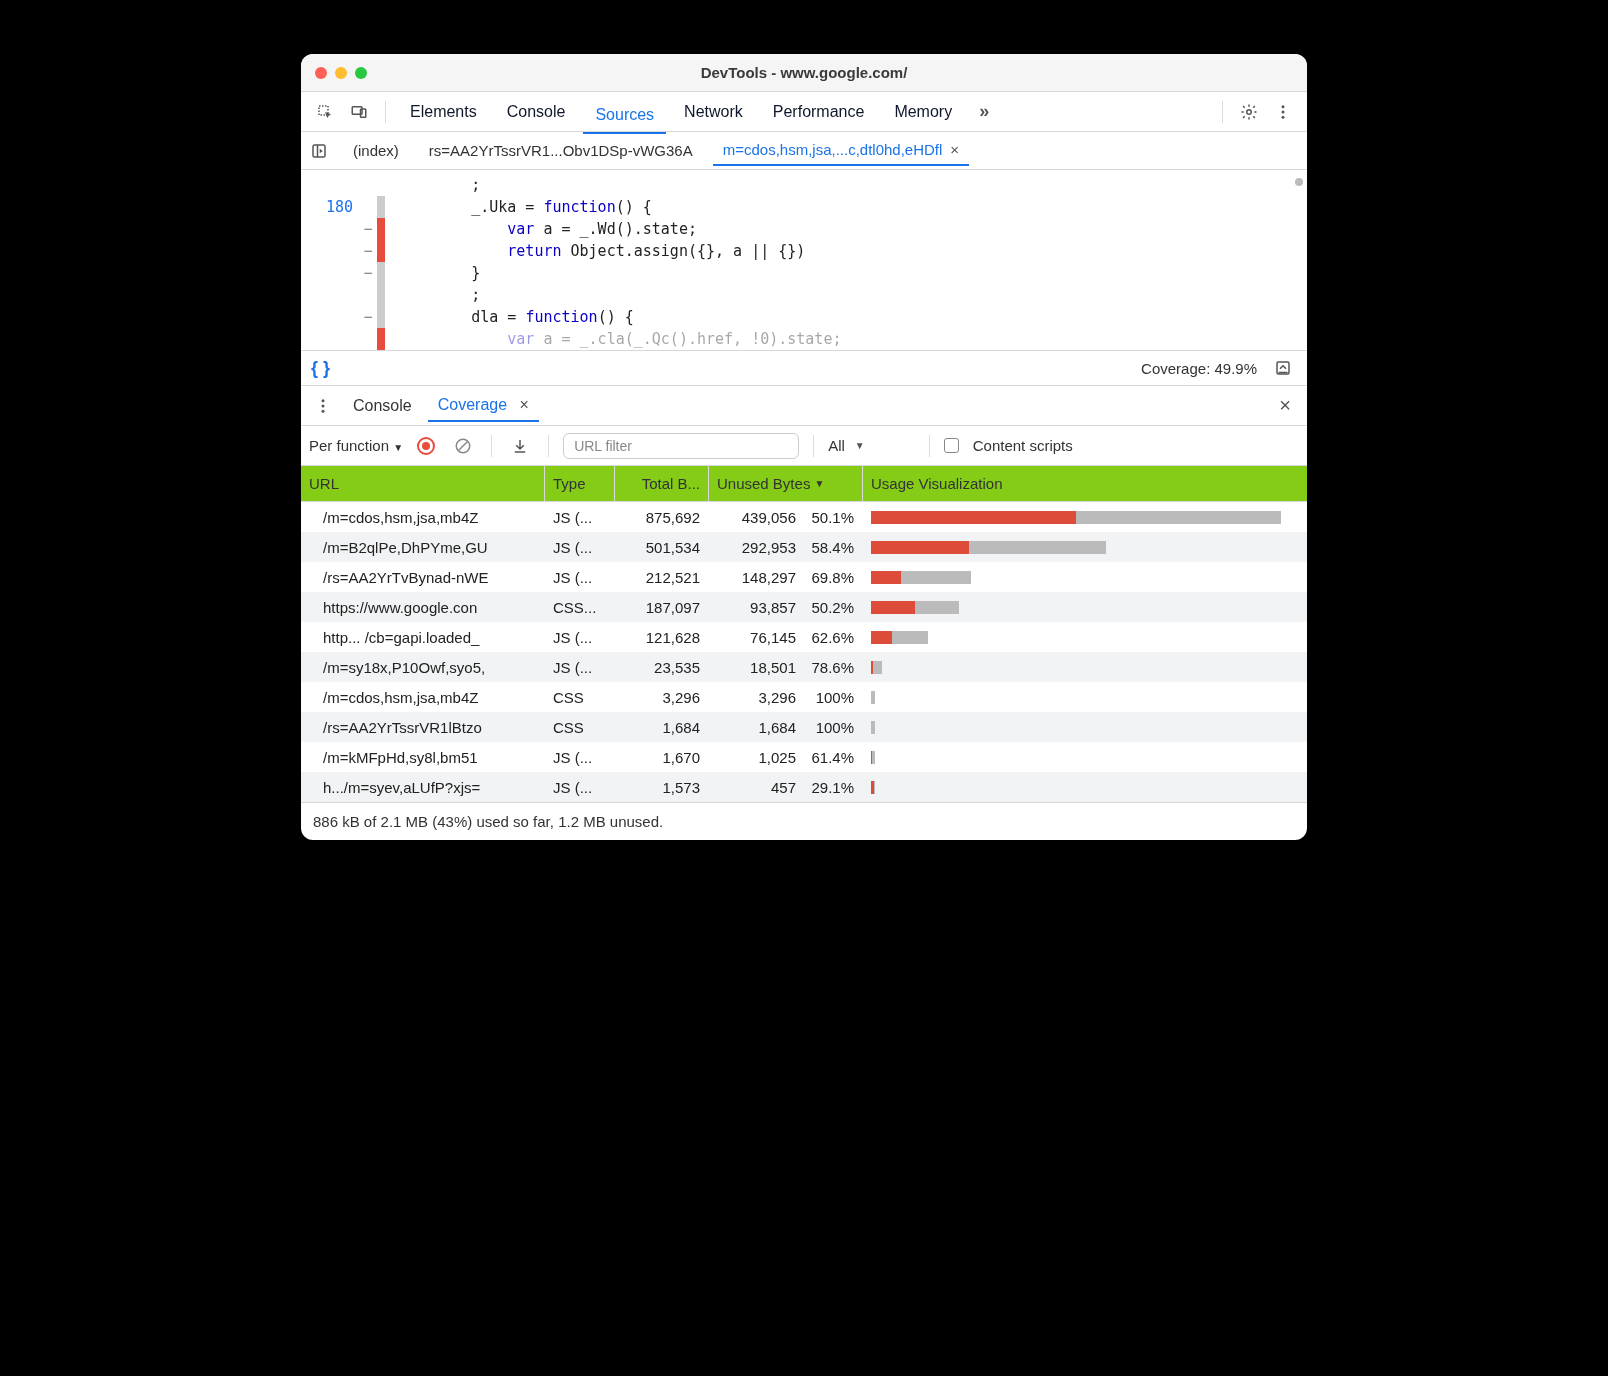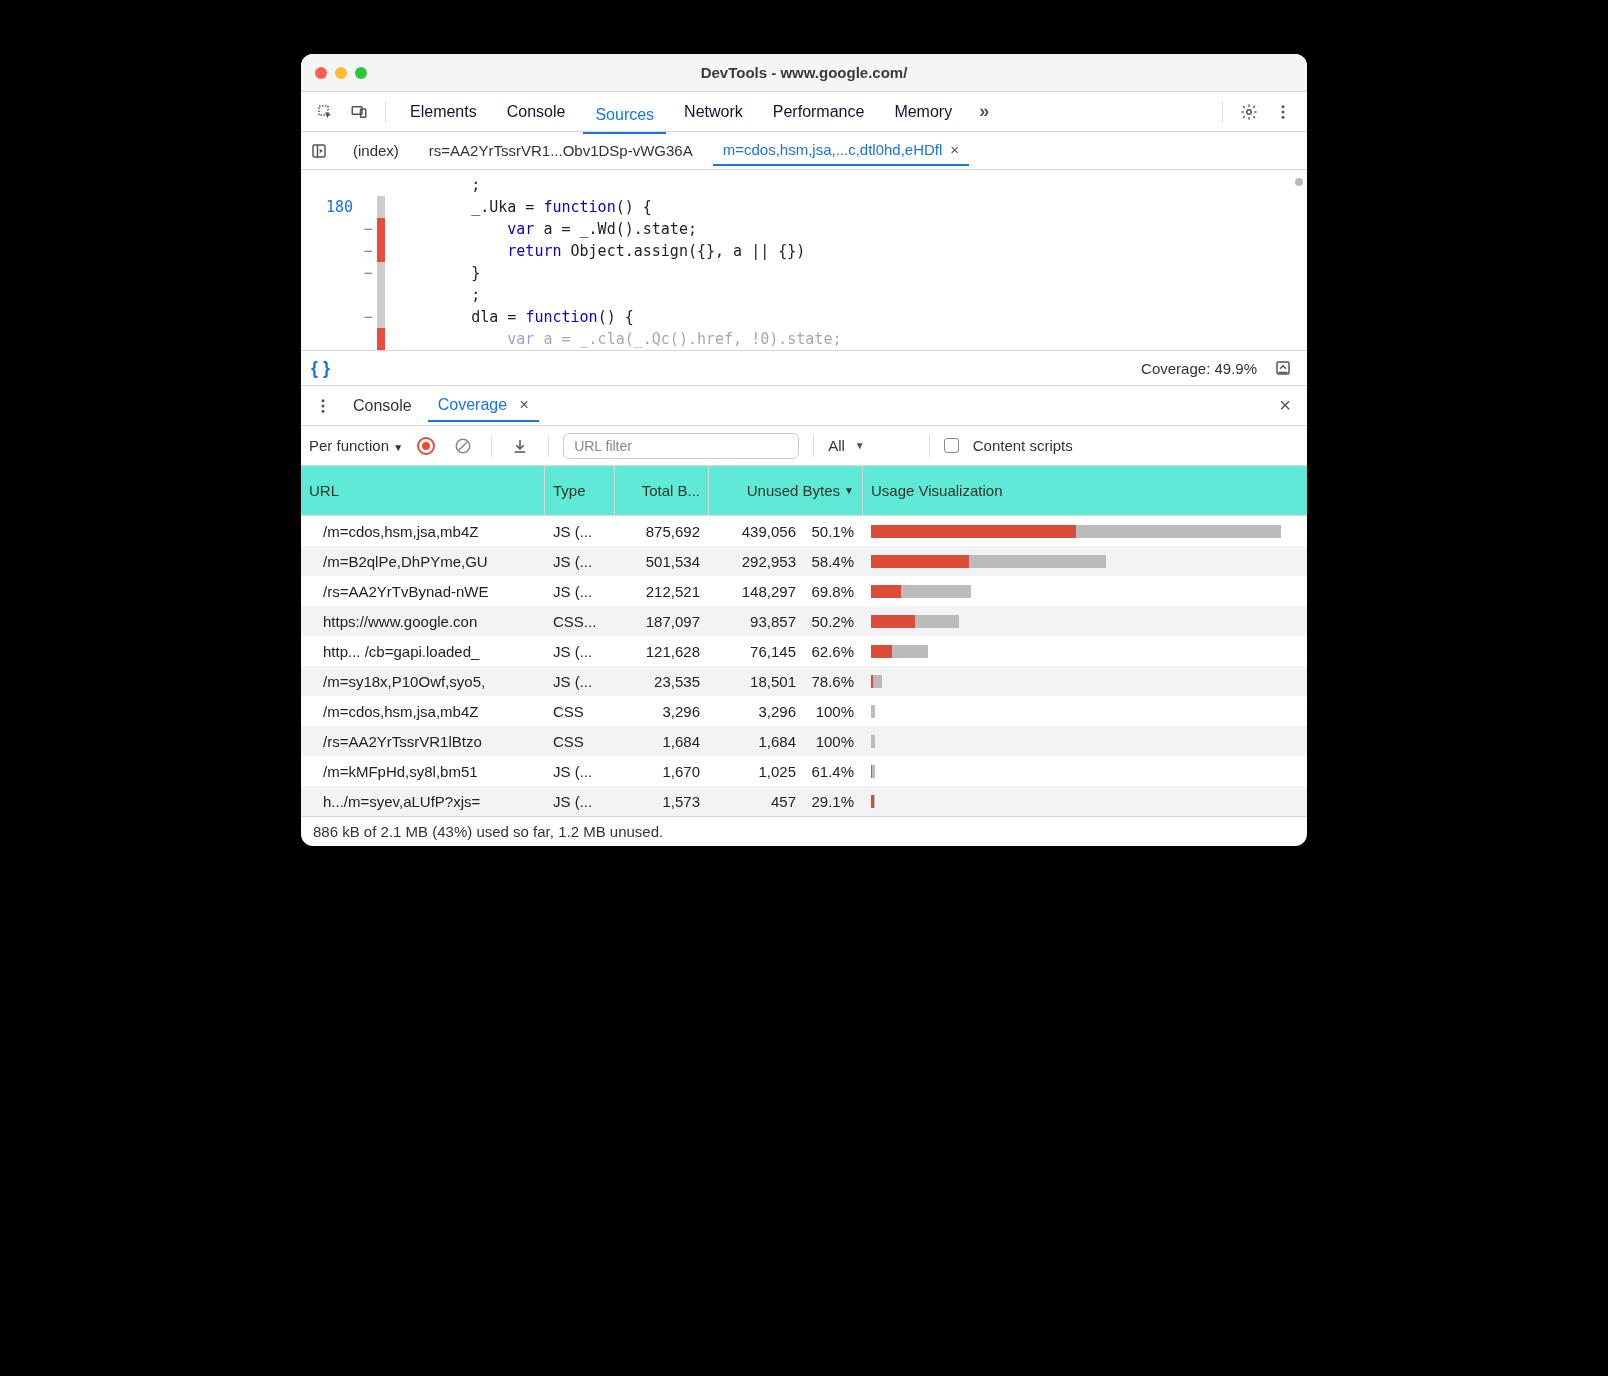--- a/index.html
+++ b/index.html
@@ -41,41 +41,41 @@
 .drawer-tabs { display:flex; align-items:center; height:40px; border-bottom:1px solid #d8d8d8; padding:0 8px; gap:6px; font-size:16px; }
 .drawer-tab { padding:6px 10px; cursor:pointer; color:#333; }
 .drawer-tab.active { color:#1a73e8; border-bottom:2px solid #1a73e8; }
 .drawer-toolbar { display:flex; align-items:center; height:40px; border-bottom:1px solid #d8d8d8; padding:0 8px; gap:14px; font-size:15px; color:#333; }
 .url-filter { flex:0 0 236px; height:26px; border:1px solid #ccc; border-radius:6px; padding:0 10px; font-size:14px; color:#888; display:flex; align-items:center; }
 .type-filter { display:flex; align-items:center; gap:10px; }
 .type-filter .tri { font-size:10px; color:#555; }
 .chk { width:15px; height:15px; border:1.5px solid #888; border-radius:3px; display:inline-block; }
 .record-ring { width:18px; height:18px; border:2px solid #e74c3c; border-radius:50%; display:flex; align-items:center; justify-content:center; }
 .record-ring .inner { width:8px; height:8px; background:#e74c3c; border-radius:50%; }
-.table-head { display:flex; height:50px; background:#5eead4; border-bottom:1px solid #d8d8d8; font-size:15px; color:#333; }
+.table-head { display:flex; height:36px; background:#84cc16; border-bottom:1px solid #d8d8d8; font-size:15px; color:#333; }
 .th { padding:6px 8px; border-right:1px solid #d8d8d8; display:flex; align-items:center; }
 .th:last-child { border-right:none; }
 .col-url { width:244px; }
 .col-type { width:70px; }
 .col-total { width:94px; justify-content:flex-end; }
-.col-unused { width:154px; justify-content:flex-end; gap:4px; }
+.col-unused { width:154px; justify-content:flex-start; gap:4px; }
 .col-viz { flex:1; }
 .rows { }
 .row { display:flex; height:30px; font-size:15px; color:#222; align-items:center; }
 .row:nth-child(even) { background:#f1f3f4; }
 .td { padding:4px 8px; overflow:hidden; white-space:nowrap; text-overflow:clip; border-right:1px solid transparent; }
 .td.col-url { padding-left:22px; }
 .td.col-total { text-align:right; }
 .td.col-unused { display:flex; justify-content:flex-end; gap:8px; }
 .td.col-unused .pct { width:50px; text-align:right; }
 .td.col-viz { display:flex; align-items:center; }
 .viz-bar { height:13px; display:flex; }
 .viz-bar .used { background:#dd4b39; height:100%; }
 .viz-bar .unused { background:#bbb; height:100%; }
-.status { height:30px; border-top:1px solid #d8d8d8; display:flex; align-items:center; padding:0 12px; font-size:15px; color:#333; }
+.status { height:38px; border-top:1px solid #d8d8d8; display:flex; align-items:center; padding:0 12px; font-size:15px; color:#333; }
 .flex-spacer { flex:1; }
 </style>
 </head>
 <body>
 
 <div class="window">
 
   <div class="titlebar">
     <div class="traffic">
       <div class="light red"></div>

